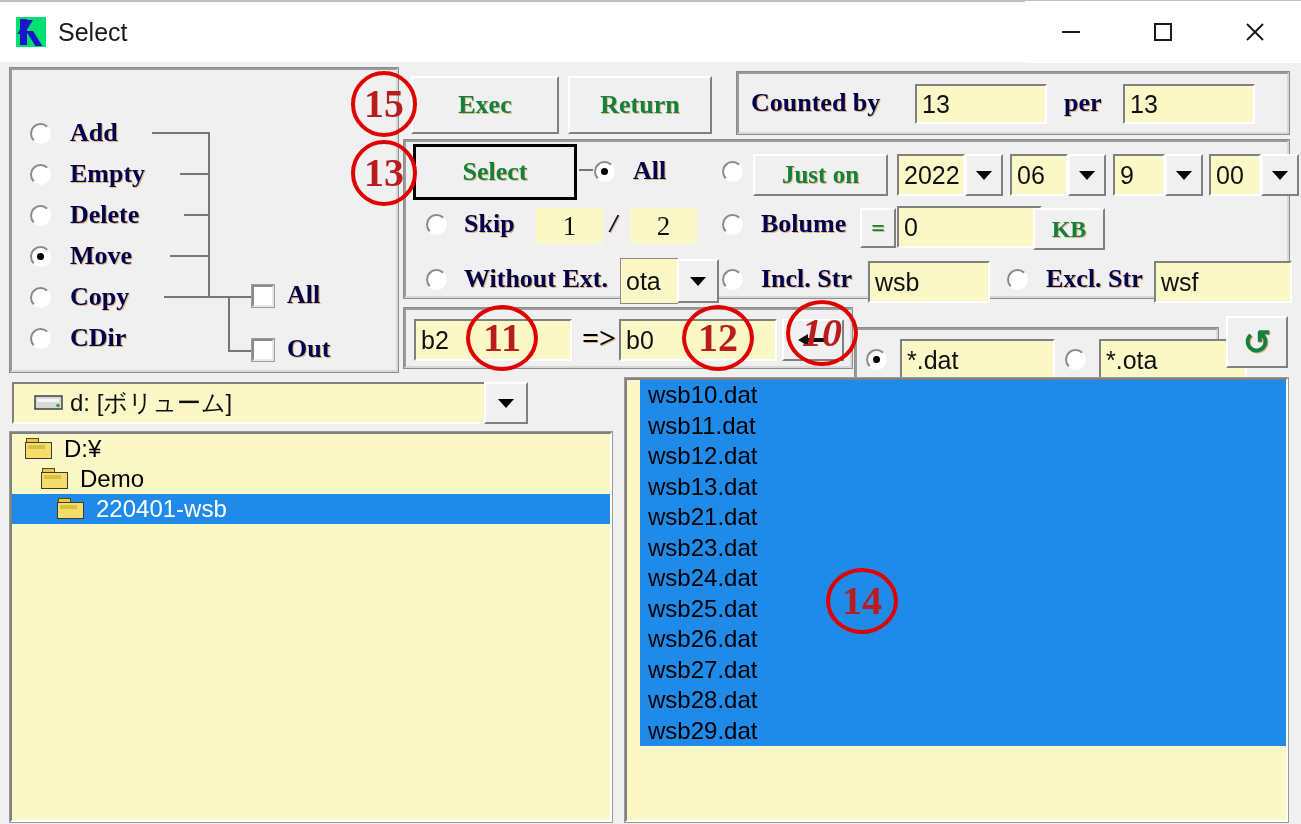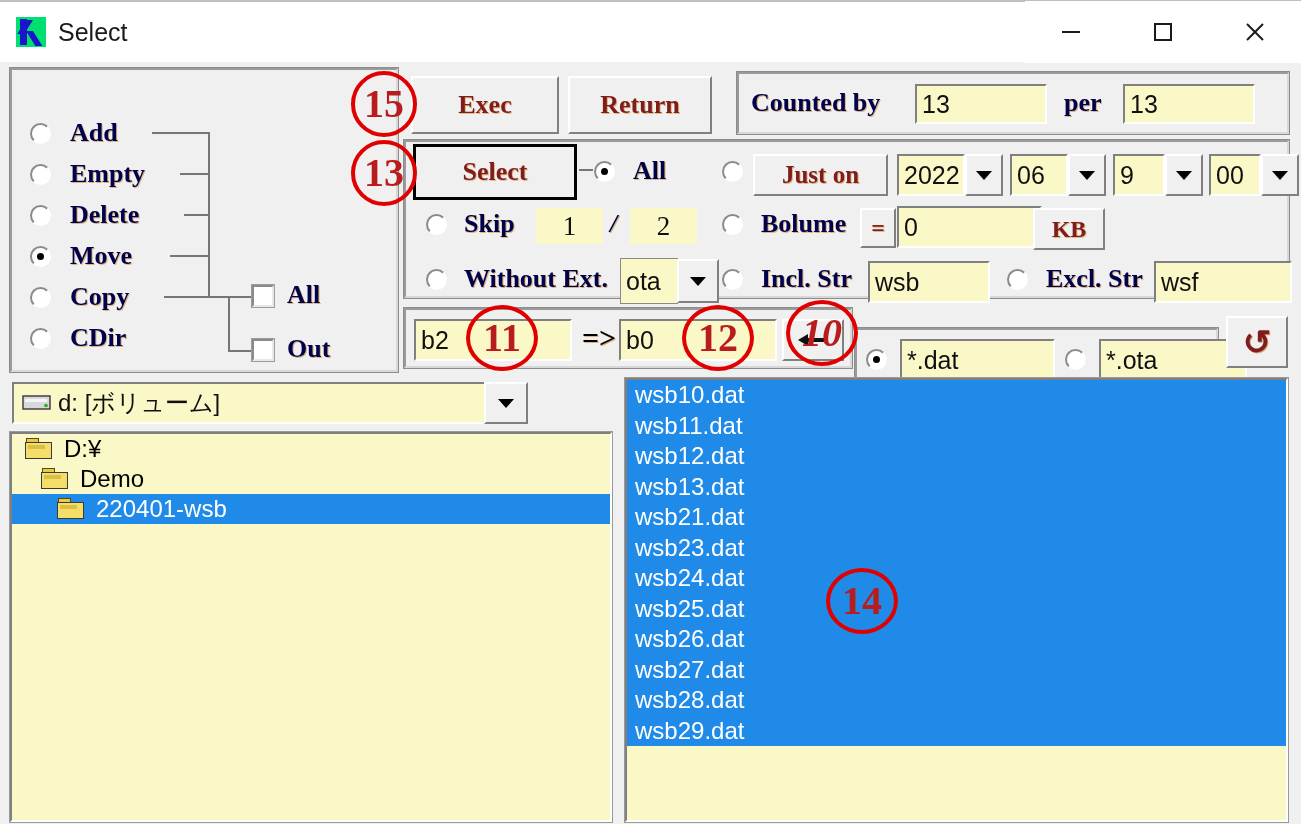--- a/index.html
+++ b/index.html
@@ -49,21 +49,21 @@
     border-top:2px solid #9a9a9a; border-left:2px solid #9a9a9a;
     border-right:2px solid #d8d8d8; border-bottom:2px solid #d8d8d8;
     outline:1px solid #8c8c8c; outline-offset:0px;
   }
   .btn {
     position:absolute; background:#f0f0f0;
     border-top:2px solid #ffffff; border-left:2px solid #ffffff;
     border-right:2px solid #808080; border-bottom:2px solid #808080;
     display:flex; align-items:center; justify-content:center;
     font-family:"Liberation Serif", serif; font-weight:bold;
-    color:#7f1d1d; text-shadow:1px 1px 0 rgba(200,120,0,0.45);
+    color:#15803d; text-shadow:1px 1px 0 rgba(200,120,0,0.45);
     font-size:26px;
   }
   .btn.focused { border:3px solid #000000; }
   .field {
     position:absolute; background:#fbf8c8;
     border-top:2px solid #808080; border-left:2px solid #808080;
     border-right:2px solid #ffffff; border-bottom:2px solid #ffffff;
     font-family:"Liberation Sans", sans-serif; font-size:25px; color:#101010;
     display:flex; align-items:center; padding-left:5px; overflow:hidden;
   }
@@ -124,21 +124,21 @@
     position:absolute; left:1px; top:5px; width:27px; height:17px;
     background:#f5dd6a; border:1px solid #3a3a3a;
   }
   .folder-icon .body:after {
     content:""; position:absolute; left:2px; top:2px; width:17px; height:4px;
     background:#d8c040;
   }
   .file-row {
     height:30.5px; display:flex; align-items:center;
     font-family:"Liberation Sans", sans-serif; font-size:24px;
-    padding-left:8px; color:#ffffff; background:#1f8ae8;
+    padding-left:8px; color:#000000; background:#1f8ae8;margin-left:13px;
   }
 
   
   .annot {
     position:absolute; border:4px solid #e00000; border-radius:50%;
     display:flex; align-items:center; justify-content:center;
     color:#b91c1c; font-family:"Liberation Serif", serif; font-weight:bold;
     font-size:40px; background:transparent; z-index:50; line-height:1;
   }
 </style>
@@ -299,21 +299,21 @@
     <div class="radio on" style="left:9px; top:19px;">
         <div class="dot"></div>
       </div>
     <div class="field" style="left:43px; top:9px; width:155px; height:42px;">*.dat</div>
     <div class="radio" style="left:208px; top:19px;"></div>
     <div class="field" style="left:242px; top:9px; width:148px; height:42px;">*.ota</div>
   </div>
 
   <div class="btn" style="left:1226px; top:316px; width:62px; height:52px; font-size:34px; font-family:'Liberation Sans',sans-serif; text-shadow:1px 1px 0 rgba(200,80,0,0.5);">↺</div>
 
-  <div class="field" style="left:12px; top:382px; width:510px; height:42px; padding-left:8px; font-size:24px;">
+  <div class="field" style="left:12px; top:382px; width:510px; height:42px; padding-left:20px; font-size:24px;">
     <span style="display:inline-flex;align-items:center;margin-right:6px;">
       <svg width="30" height="20" viewBox="0 0 30 20">
         <rect x="1" y="3" width="27" height="13" fill="#d9d9d9" stroke="#404040" stroke-width="1.5"></rect>
         <rect x="3" y="6" width="22" height="3" fill="#f5f5f5"></rect>
         <circle cx="24" cy="12.5" r="1.8" fill="#20b020"></circle>
       </svg>
     </span>
     <span>d: [ボリューム]</span>
   </div>
   <div class="combo-arrow" style="left:484px; top:382px; width:44px; height:42px;">

